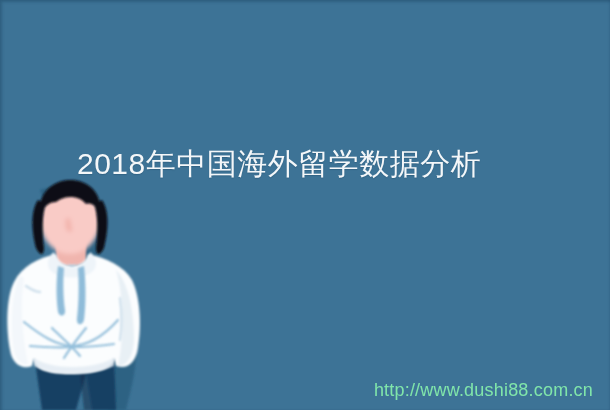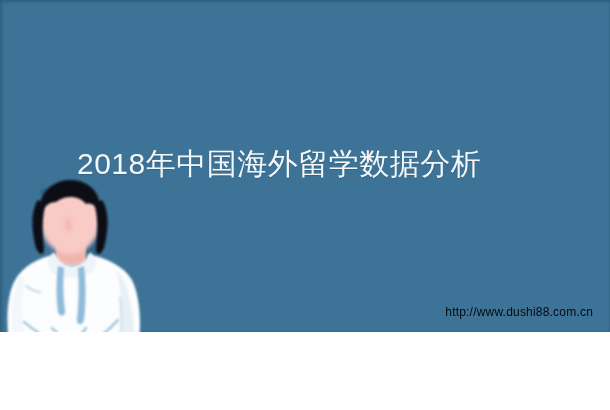--- a/index.html
+++ b/index.html
@@ -3,21 +3,21 @@
 <meta charset="utf-8">
 <style>
   html, body {
     margin: 0;
     padding: 0;
     background: #ffffff;
   }
   #slide {
     position: relative;
     width: 610px;
-    height: 332px;
+    height: 410px;
     overflow: hidden;
     font-family: "Liberation Sans", "DejaVu Sans", sans-serif;
     background: #3d7396;
   }
   
   .edge-shade {
     position: absolute;
     inset: 0;
     pointer-events: none;
     box-shadow: inset 2px 2px 3px rgba(16, 52, 80, 0.30),
@@ -34,23 +34,23 @@
     color: #f4f7f9;
     white-space: nowrap;
     font-weight: 400;
     text-shadow: 0 1px 1px rgba(20, 55, 82, 0.25);
   }
   
   .watermark {
     position: absolute;
     right: 17px;
     bottom: 12px;
-    font-size: 12px;
+    font-size: 18px;
     line-height: 16px;
-    color: #000000;
+    color: #86efac;
     opacity: 0.92;
     white-space: nowrap;
     letter-spacing: 0.2px;
   }
   
   .illustration {
     position: absolute;
     left: 0px;
     top: 178px;
     width: 160px;

